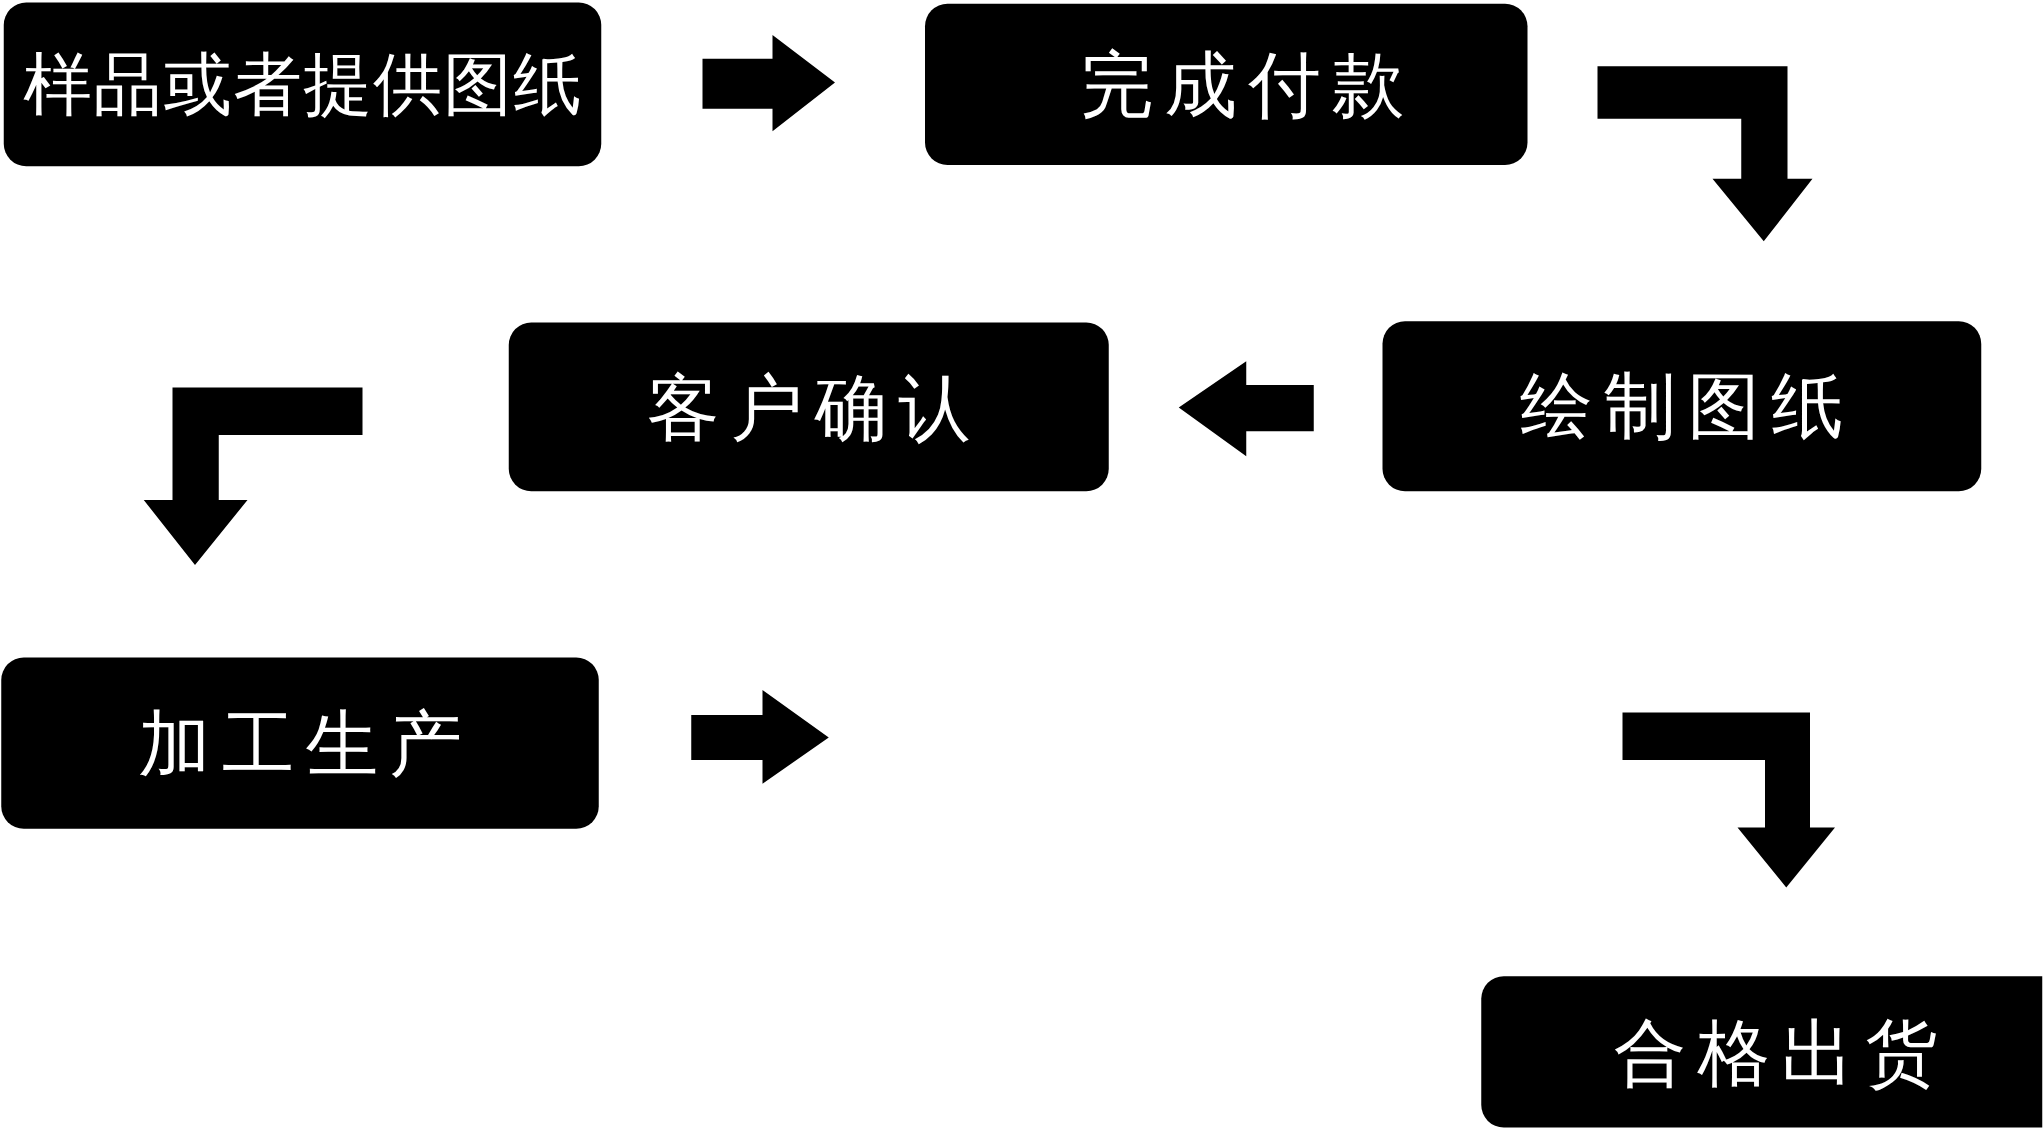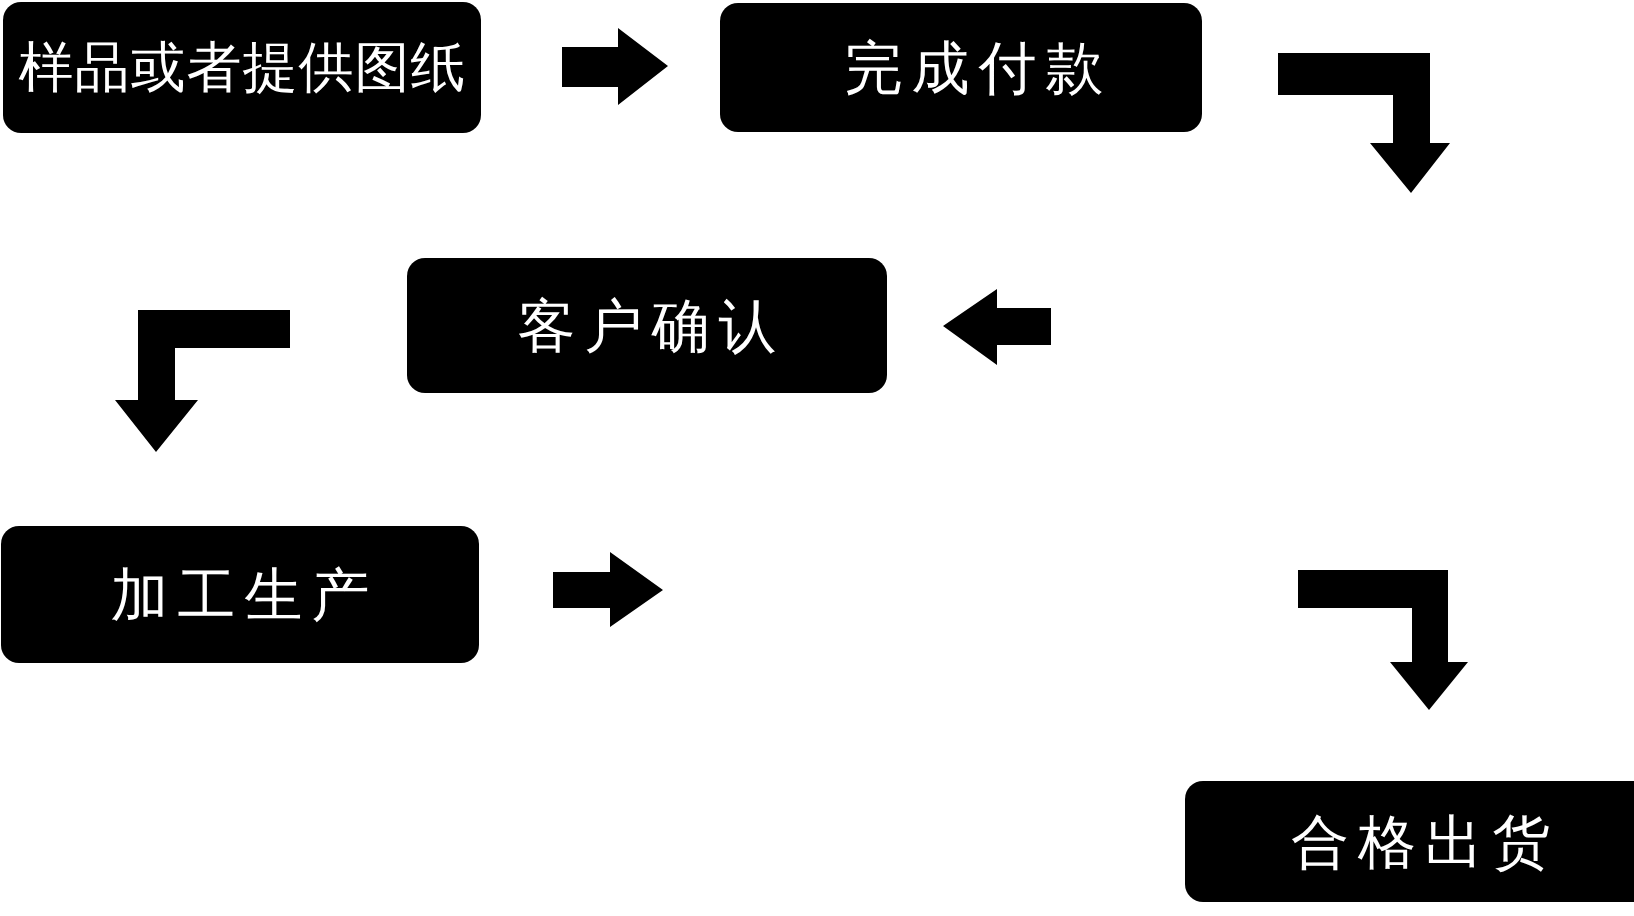--- a/index.html
+++ b/index.html
@@ -68,24 +68,27 @@
 
     <polygon points="553,572 610,572 610,552 663,590 610,627 610,608 553,608"></polygon>
 
     <polygon points="1298,570 1448,570 1448,662 1468,662 1429,710 1390,662 1412,662 1412,608 1298,608"></polygon>
   </svg>
 
   <div class="node" style="left:3px; top:2px; width:478px; height:131px;">
     <span class="node-label tight">样品或者提供图纸</span>
   </div>
 
-  <div class="node" style="left:720px; top:3px; width:482px; height:129px;padding-left:26px;">
+  <div class="node" style="left:740px; top:3px; width:482px; height:129px;padding-left:26px;">
     <span class="node-label">完成付款</span>
   </div>
 
+  <div class="node" style="left:1106px; top:257px; width:479px; height:136px;">
+    <span class="node-label">绘制图纸</span>
+  </div>
 
   <div class="node" style="left:407px; top:258px; width:480px; height:135px;">
     <span class="node-label">客户确认</span>
   </div>
 
   <div class="node" style="left:1px; top:526px; width:478px; height:137px;">
     <span class="node-label">加工生产</span>
   </div>
 
 

